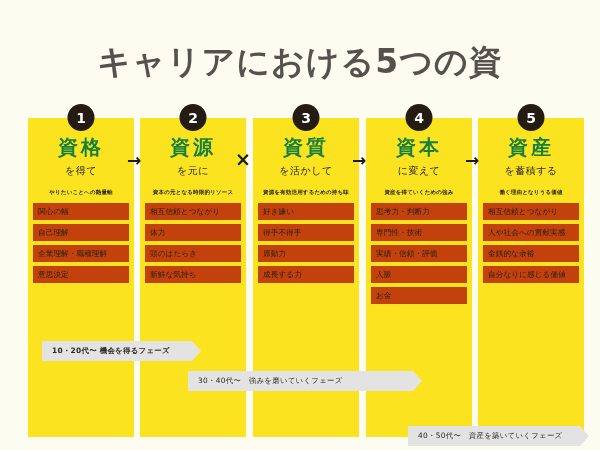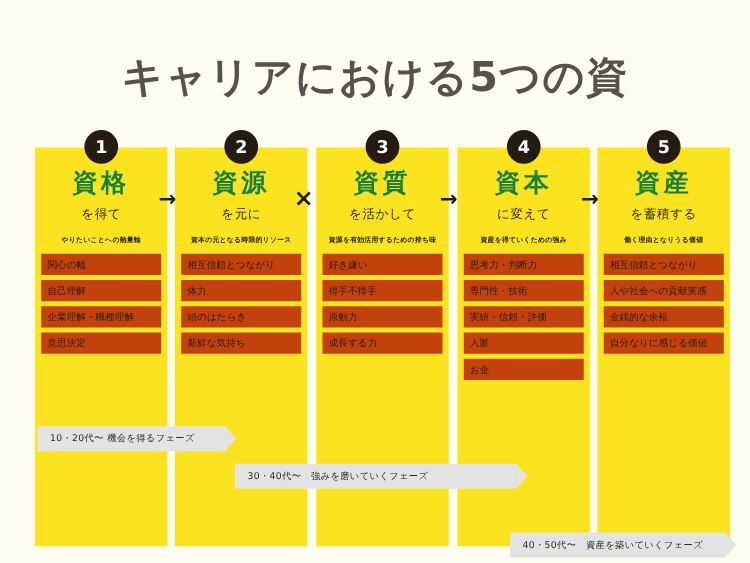--- a/index.html
+++ b/index.html
@@ -129,21 +129,21 @@
   }
   .banner::after{
     content:"";
     position:absolute;
     right:-9px;top:0;
     width:0;height:0;
     border-top:10px solid transparent;
     border-bottom:10px solid transparent;
     border-left:9px solid #e3e3e3;
   }
-  .b1{left:30px;top:341px;width:140px;}
+  .b1{left:42px;top:341px;width:140px;font-weight:bold;}
   .b2{left:188px;top:371px;width:215px;}
   .b3{left:408px;top:398px;width:162px;margin-top:28px;}
 
   .footnote{
     position:absolute;
     right:20px;top:432px;
     font-size:5.6px;
     color:#4a453c;
     letter-spacing:0.2px;
     white-space:nowrap;

